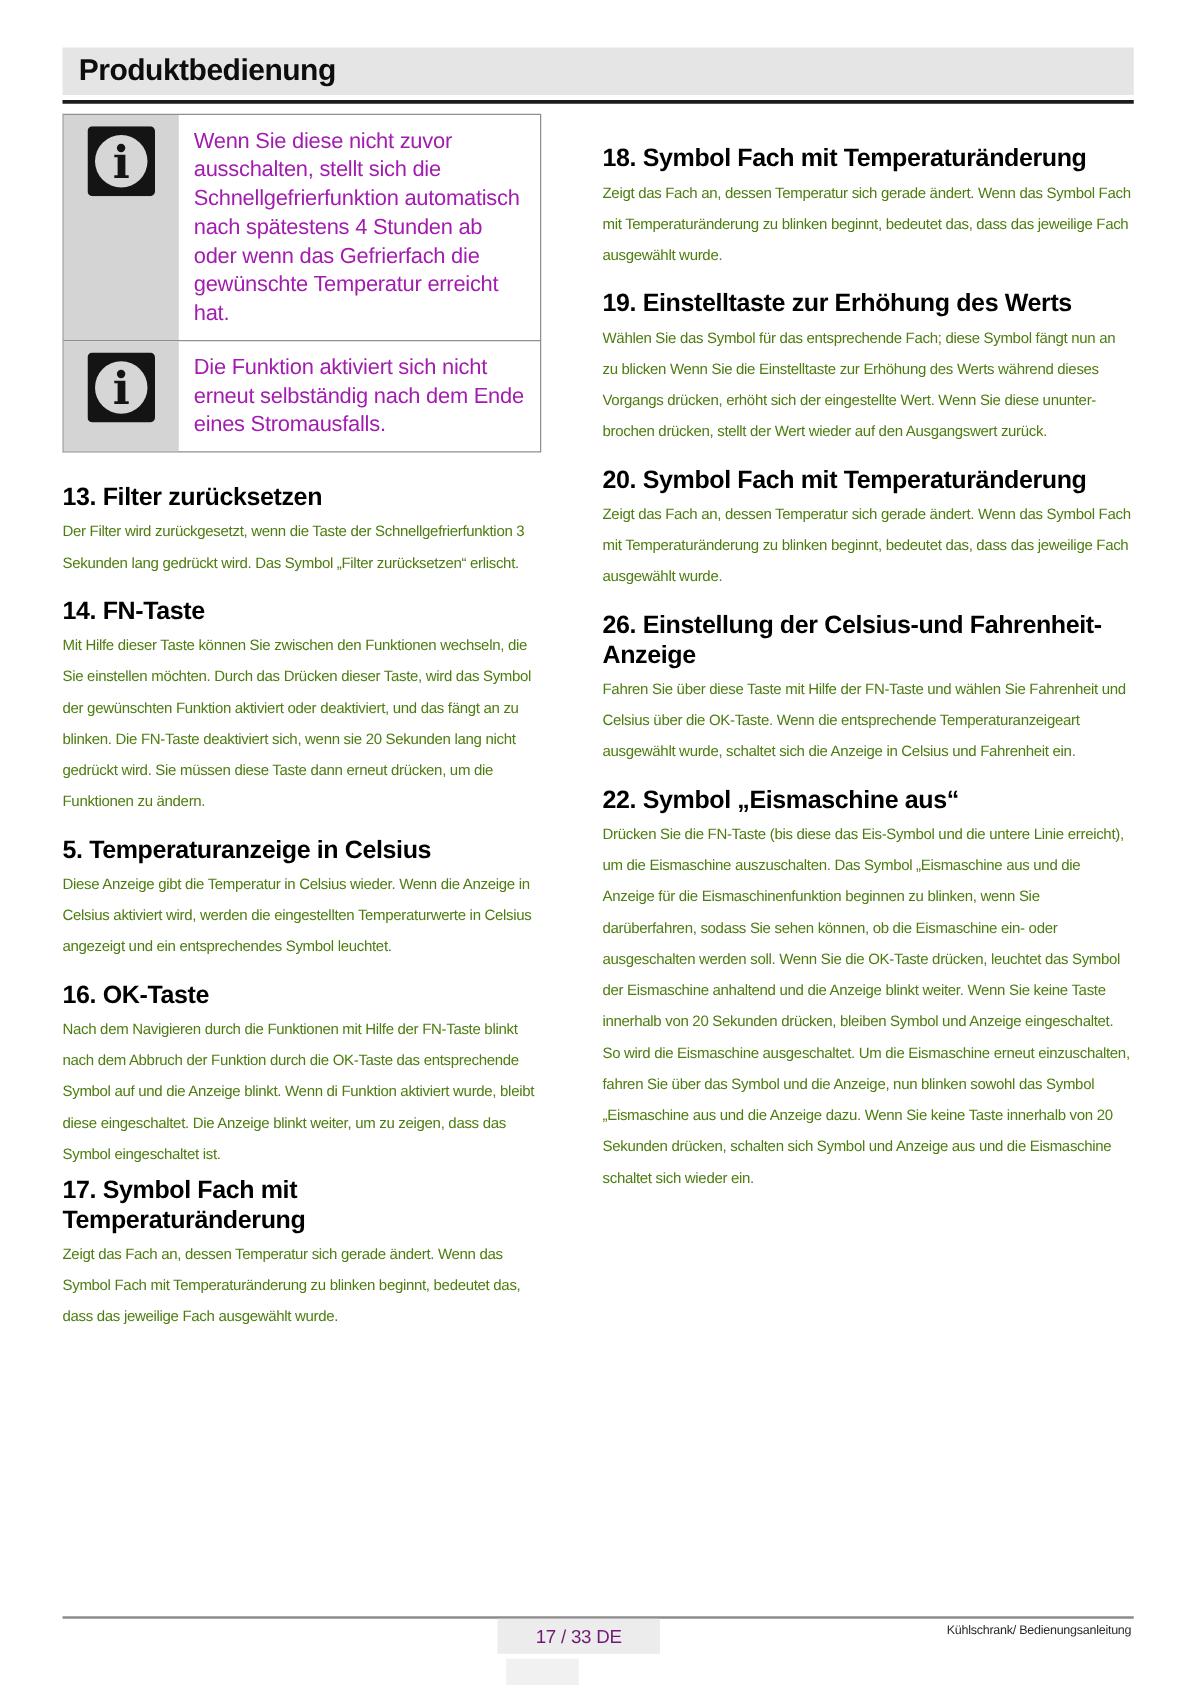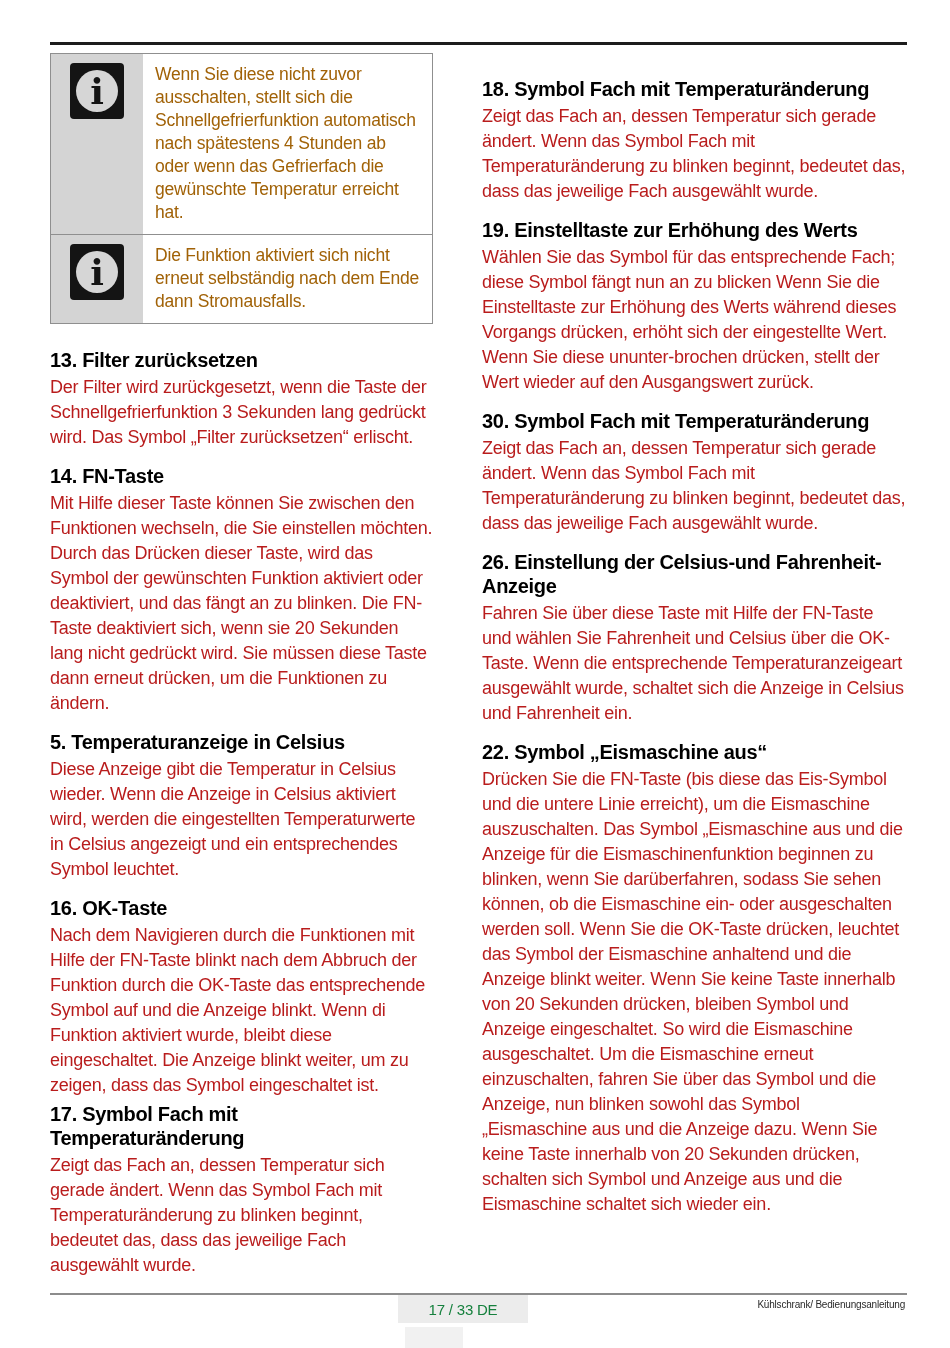--- a/index.html
+++ b/index.html
@@ -39,63 +39,66 @@
     width: 92px; flex: none;
     background: #d4d4d4;
     display: flex; justify-content: center;
     padding-top: 9px;
   }
   .info-icon-cell svg { width: 54px; height: 56px; display: block; }
   .info-text {
     flex: 1;
     padding: 9px 8px 10px 12px;
     font-size: 17.5px; line-height: 23px;
-    letter-spacing: -0.2px; color: #a16207;
+    letter-spacing: -0.2px; color: #a21caf;
   }
 
   
   .sec h3 {
     font-size: 20px; font-weight: bold; color: #000;
     letter-spacing: -0.3px;
     margin-top: 14px; margin-bottom: 3px;
     line-height: 24px;
   }
   .sec.tight h3 { margin-top: 4px; }
   .sec.first h3 { margin-top: 24px; }
   .sec p {
-    font-size: 18px; line-height: 25px;
-    letter-spacing: -0.25px; color: #b91c1c;
+    font-size: 12px; line-height: 25px;
+    letter-spacing: -0.25px; color: #4d7c0f;
   }
 
   
   .footer-rule {
     position: absolute; left: 50px; width: 857px; top: 1293px;
     height: 2px; background: #8c8c8c;
   }
   .footer-shade {
     position: absolute; left: 398px; top: 1295px;
     width: 130px; height: 28px; background: #ececec;
     display: flex; align-items: center; justify-content: center;
   }
   .footer-artifact {
     position: absolute; left: 405px; top: 1327px;
     width: 58px; height: 21px; background: #f1f1f1;
   }
-  .page-number { font-size: 15px; color: #15803d; letter-spacing: -0.2px; }
+  .page-number { font-size: 15px; color: #701a75; letter-spacing: -0.2px; }
   .doc-label {
     position: absolute; right: 45px; top: 1299px;
     font-size: 10px; color: #2a2a2a; letter-spacing: -0.2px;
   }
 </style>
 </head>
 <body>
 
 <div class="page">
 
   <header>
+    <div class="title-band">
+      <h1>Produktbedienung</h1>
+    </div>
     <div class="title-rule"></div>
   </header>
 
   <div class="columns">
 
     <div class="col-left">
 
       <div class="info-box">
         <div class="info-row">
           <div class="info-icon-cell">
@@ -108,21 +111,21 @@
           <div class="info-text">Wenn Sie diese nicht zuvor ausschalten, stellt sich die Schnellgefrierfunktion automatisch nach spätestens 4 Stunden ab oder wenn das Gefrierfach die gewünschte Temperatur erreicht hat.</div>
         </div>
         <div class="info-row">
           <div class="info-icon-cell">
             <svg viewBox="0 0 54 56" aria-hidden="true">
               <rect x="0" y="0" width="54" height="56" rx="4" fill="#141414"></rect>
               <circle cx="27" cy="28" r="21" fill="#d6d6d6"></circle>
               <text x="27" y="41" text-anchor="middle" font-family="DejaVu Serif, Liberation Serif, serif" font-size="36" font-weight="bold" fill="#141414">i</text>
             </svg>
           </div>
-          <div class="info-text">Die Funktion aktiviert sich nicht erneut selbständig nach dem Ende dann Stromausfalls.</div>
+          <div class="info-text">Die Funktion aktiviert sich nicht erneut selbständig nach dem Ende eines Stromausfalls.</div>
         </div>
       </div>
 
       <section class="sec first">
         <h3>13. Filter zurücksetzen</h3>
         <p>Der Filter wird zurückgesetzt, wenn die Taste der Schnellgefrierfunktion 3 Sekunden lang gedrückt wird. Das Symbol „Filter zurücksetzen“ erlischt.</p>
       </section>
 
       <section class="sec">
         <h3>14. FN-Taste</h3>
@@ -152,21 +155,21 @@
         <h3>18. Symbol Fach mit Temperaturänderung</h3>
         <p>Zeigt das Fach an, dessen Temperatur sich gerade ändert. Wenn das Symbol Fach mit Temperaturänderung zu blinken beginnt, bedeutet das, dass das jeweilige Fach ausgewählt wurde.</p>
       </section>
 
       <section class="sec">
         <h3>19. Einstelltaste zur Erhöhung des Werts</h3>
         <p>Wählen Sie das Symbol für das entsprechende Fach; diese Symbol fängt nun an zu blicken Wenn Sie die Einstelltaste zur Erhöhung des Werts während dieses Vorgangs drücken, erhöht sich der eingestellte Wert. Wenn Sie diese ununter-brochen drücken, stellt der Wert wieder auf den Ausgangswert zurück.</p>
       </section>
 
       <section class="sec">
-        <h3>30. Symbol Fach mit Temperaturänderung</h3>
+        <h3>20. Symbol Fach mit Temperaturänderung</h3>
         <p>Zeigt das Fach an, dessen Temperatur sich gerade ändert. Wenn das Symbol Fach mit Temperaturänderung zu blinken beginnt, bedeutet das, dass das jeweilige Fach ausgewählt wurde.</p>
       </section>
 
       <section class="sec">
         <h3>26. Einstellung der Celsius-und Fahrenheit-Anzeige</h3>
         <p>Fahren Sie über diese Taste mit Hilfe der FN-Taste und wählen Sie Fahrenheit und Celsius über die OK-Taste. Wenn die entsprechende Temperaturanzeigeart ausgewählt wurde, schaltet sich die Anzeige in Celsius und Fahrenheit ein.</p>
       </section>
 
       <section class="sec">
         <h3>22. Symbol „Eismaschine aus“</h3>

